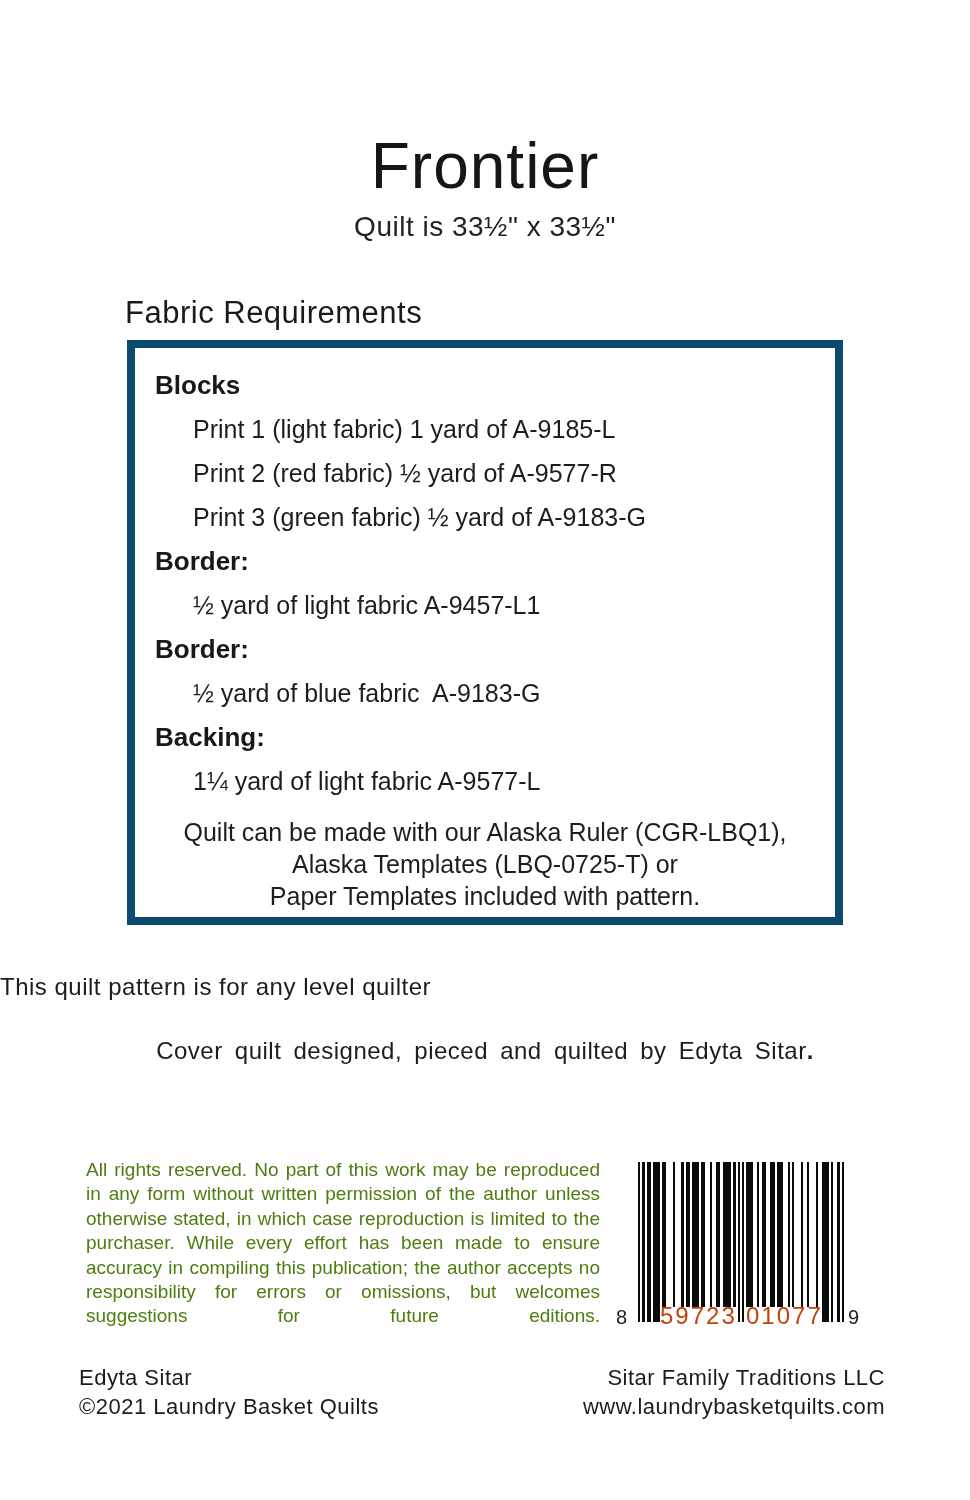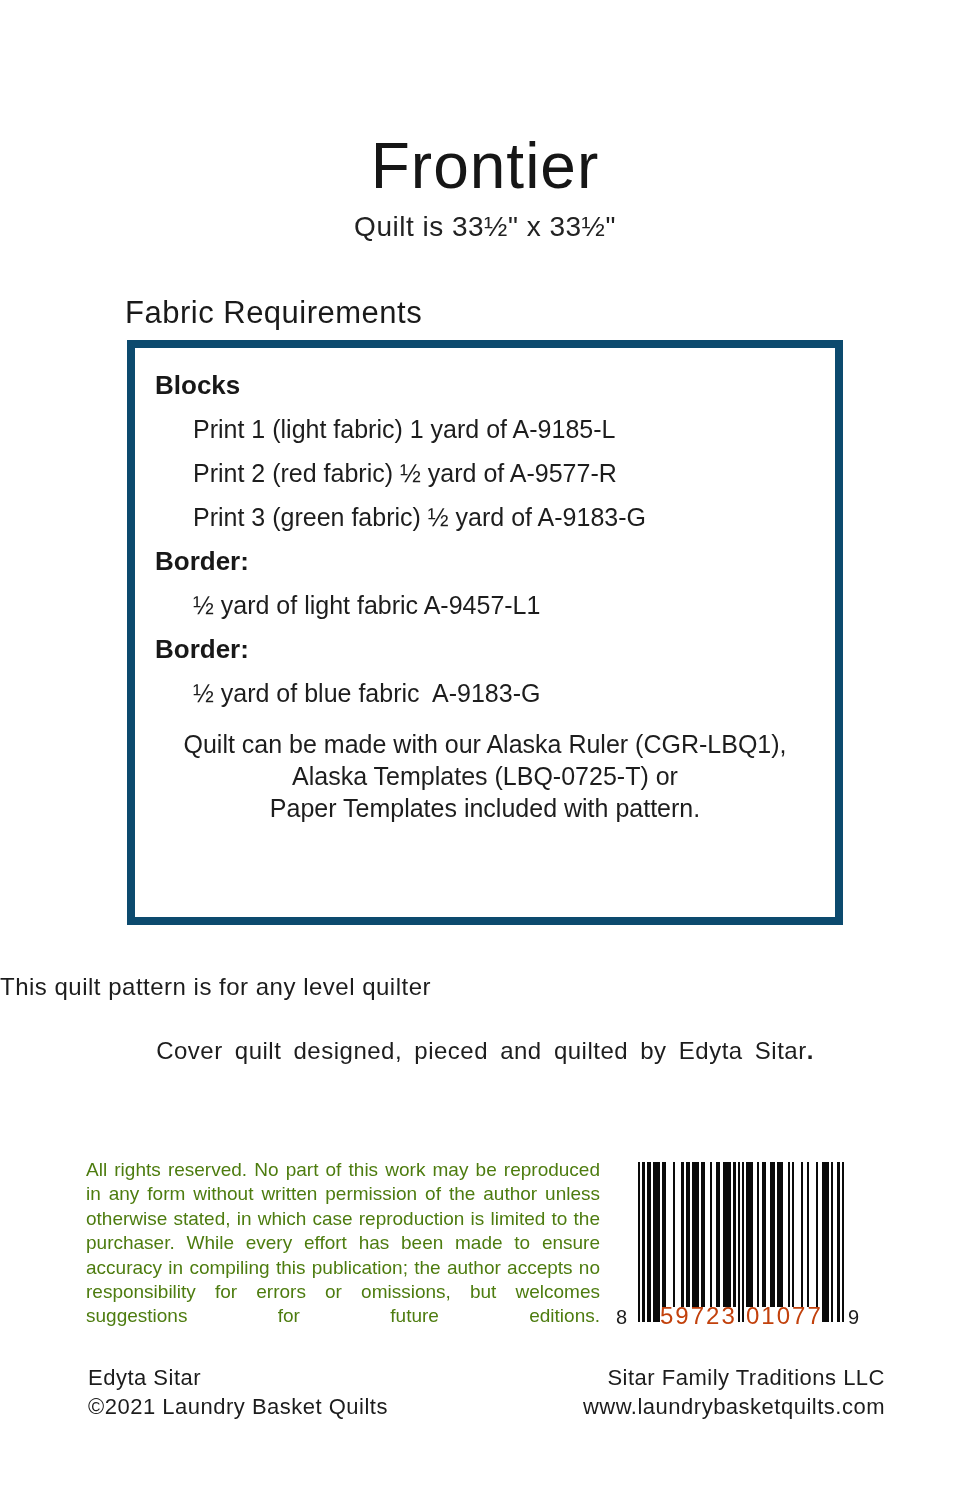--- a/index.html
+++ b/index.html
@@ -74,21 +74,21 @@
   .barcode-bars rect { fill:#0a0a0a; }
   .bc-lead  { position:absolute; left:0;   top:144px; font-size:20px; }
   .bc-check { position:absolute; left:232px; top:144px; font-size:20px; }
   .bc-group {
     position:absolute; top:140px; width:76px; text-align:center;
     font-size:24px; letter-spacing:2px; color:#c2410c;
   }
   .bc-group-left  { left:44px; }
   .bc-group-right { left:130px; }
   .footer-left {
-    position:absolute; top:1363px; left:88px;
+    position:absolute; top:1363px; left:79px;
     font-size:22px; line-height:29px; color:#1c1c1c;
   }
   .footer-right {
     position:absolute; top:1363px; right:85px;
     font-size:22px; line-height:29px; text-align:right; color:#1c1c1c;
   }
 </style>
 </head>
 <body>
 
@@ -106,20 +106,24 @@
       <div class="req-item">Print 2 (red fabric) ½ yard of A-9577-R</div>
       <div class="req-item">Print 3 (green fabric) ½ yard of A-9183-G</div>
     </div>
     <div>
       <div class="req-label">Border:</div>
       <div class="req-item">½ yard of light fabric A-9457-L1</div>
     </div>
     <div>
       <div class="req-label">Border:</div>
       <div class="req-item">½ yard of blue fabric  A-9183-G</div>
+    </div>
+    <div>
+      <div class="req-label">Backing:</div>
+      <div class="req-item">1¼ yard of light fabric A-9577-L</div>
     </div>
     <div class="box-note">
       <div>Quilt can be made with our Alaska Ruler (CGR-LBQ1),</div>
       <div>Alaska Templates (LBQ-0725-T) or</div>
       <div>Paper Templates included with pattern.</div>
     </div>
   </div>
 
   <div class="level-note gothic">This quilt pattern is for any level quilter</div>
 

